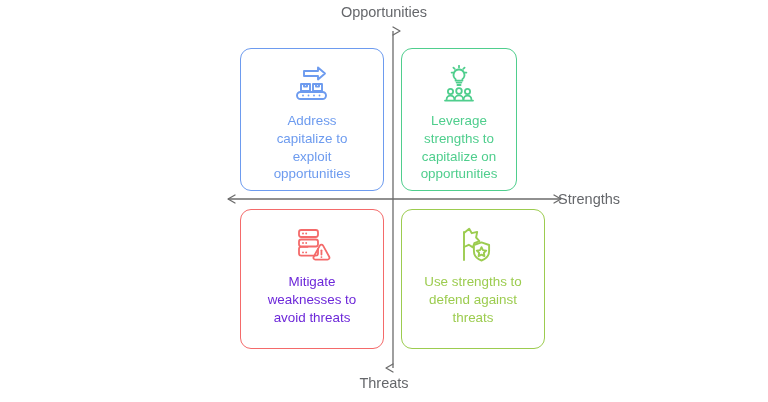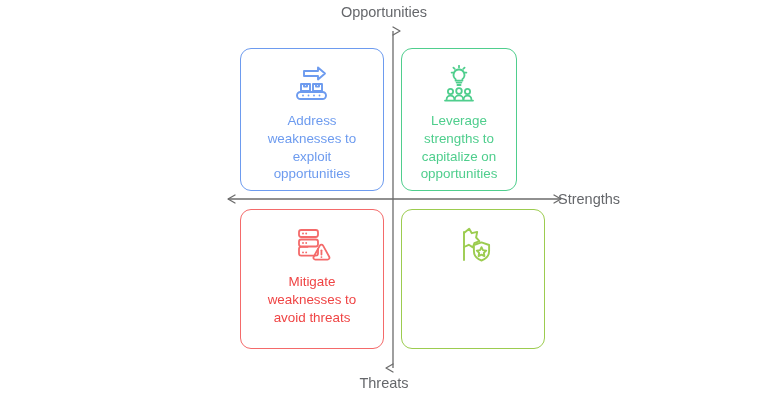--- a/index.html
+++ b/index.html
@@ -96,21 +96,21 @@
   #card-so { left: 401px; top: 48px;  width: 116px; height: 143px; }
   #card-wt { left: 240px; top: 209px; width: 144px; height: 140px; }
   #card-st { left: 401px; top: 209px; width: 144px; height: 140px; }
 
   
   #card-wo { border-color: #6d9bef; }
   #card-wo .card-text { color: #6d9bef; }
   #card-so { border-color: #4fce8d; }
   #card-so .card-text { color: #4fce8d; }
   #card-wt { border-color: #f46a6a; }
-  #card-wt .card-text { color: #ef4444; }
+  #card-wt .card-text { color: #6d28d9; }
   #card-st { border-color: #9ccc4f; }
   #card-st .card-text { color: #9ccc4f; }
 </style>
 </head>
 <body>
 
 <div id="canvas">
 
   <svg class="axis-svg" viewBox="0 0 768 402">
     <defs>
@@ -150,21 +150,21 @@
 
         <rect x="6" y="27" width="29" height="7" rx="3.5"></rect>
 
         <circle cx="12" cy="30.5" r="0.9" fill="#6d9bef" stroke="none"></circle>
         <circle cx="17.5" cy="30.5" r="0.9" fill="#6d9bef" stroke="none"></circle>
         <circle cx="23" cy="30.5" r="0.9" fill="#6d9bef" stroke="none"></circle>
         <circle cx="28.5" cy="30.5" r="0.9" fill="#6d9bef" stroke="none"></circle>
       </svg>
     </span>
     <span class="card-text">Address
-weaknesses to
+capitalize to
 exploit
 opportunities</span>
   </div>
 
   <div class="card" id="card-so">
     <span class="icon-wrap">
       <svg width="42" height="40" viewBox="0 0 42 40" fill="none" stroke="#4fce8d" stroke-width="1.8" stroke-linecap="round" stroke-linejoin="round">
 
         <path d="M21 4.5 a5.4 5.4 0 0 0 -3.4 9.6 v1.6 h6.8 v-1.6 A5.4 5.4 0 0 0 21 4.5 Z"></path>
         <path d="M18.6 17.6 h4.8"></path>
@@ -227,15 +227,18 @@
         <path d="M12 34 V6"></path>
         <path d="M12 7 l5.2 -4.2 2.6 4.4 5.4 -1.3 -1.1 5.6 3.3 3.6 -5.1 2.1
                  -1.4 4.2 -4.1 -2.6 -4.8 2.2"></path>
 
         <path d="M29.5 16.4 l7.6 2.6 v6.1 c0 4.6 -3.3 7.9 -7.6 9.4
                  -4.3 -1.5 -7.6 -4.8 -7.6 -9.4 v-6.1 Z" fill="#ffffff"></path>
         <path d="M29.5 21.2 l1.45 2.95 3.25 0.47 -2.35 2.29 0.55 3.24
                  -2.9 -1.53 -2.9 1.53 0.55 -3.24 -2.35 -2.29 3.25 -0.47 Z"></path>
       </svg>
     </span>
+    <span class="card-text">Use strengths to
+defend against
+threats</span>
   </div>
 
 </div>
 
 </body></html>

